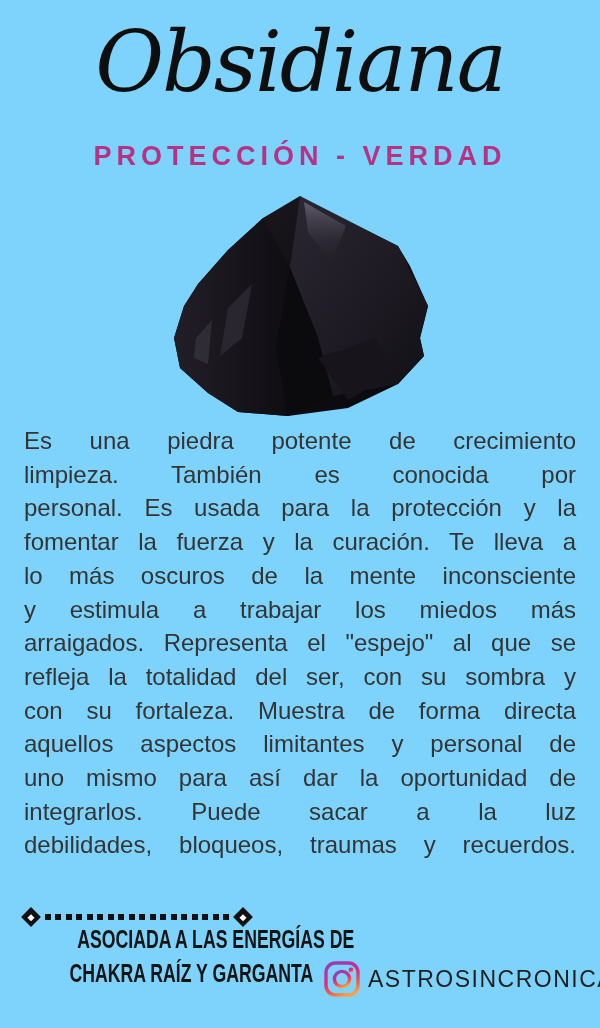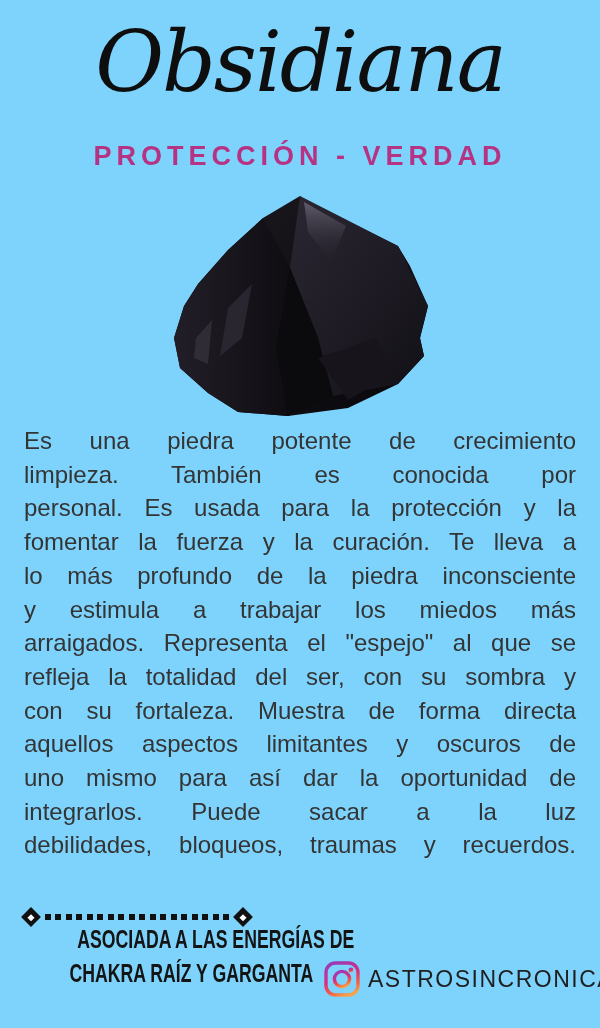--- a/index.html
+++ b/index.html
@@ -136,26 +136,26 @@
       <polygon points="28,150 44,132 40,176 26,170" fill="#39343f" opacity="0.7"></polygon>
       <polygon points="150,170 208,150 226,186 180,212" fill="#17151b"></polygon>
     </svg>
   </div>
 
   <div class="body-text">
       <div class="body-line">Es una piedra potente de crecimiento</div>
       <div class="body-line">limpieza. También es conocida por</div>
       <div class="body-line">personal. Es usada para la protección y la</div>
       <div class="body-line">fomentar la fuerza y la curación. Te lleva a</div>
-      <div class="body-line">lo más profundo de la piedra inconsciente</div>
+      <div class="body-line">lo más oscuros de la mente inconsciente</div>
       <div class="body-line">y estimula a trabajar los miedos más</div>
       <div class="body-line">arraigados. Representa el "espejo" al que se</div>
       <div class="body-line">refleja la totalidad del ser, con su sombra y</div>
       <div class="body-line">con su fortaleza. Muestra de forma directa</div>
-      <div class="body-line">aquellos aspectos limitantes y oscuros de</div>
+      <div class="body-line">aquellos aspectos limitantes y personal de</div>
       <div class="body-line">uno mismo para así dar la oportunidad de</div>
       <div class="body-line">integrarlos. Puede sacar a la luz</div>
       <div class="body-line">debilidades, bloqueos, traumas y recuerdos.</div>
     </div>
 
   <div class="divider">
     <span class="diamond">
         <span class="diamond-hole"></span>
       </span>
     <span class="divider-dots"></span>

